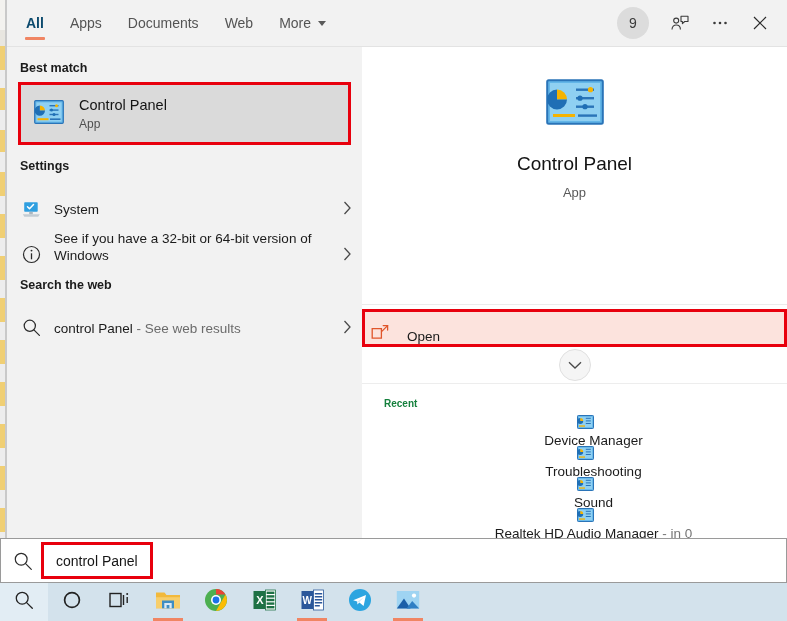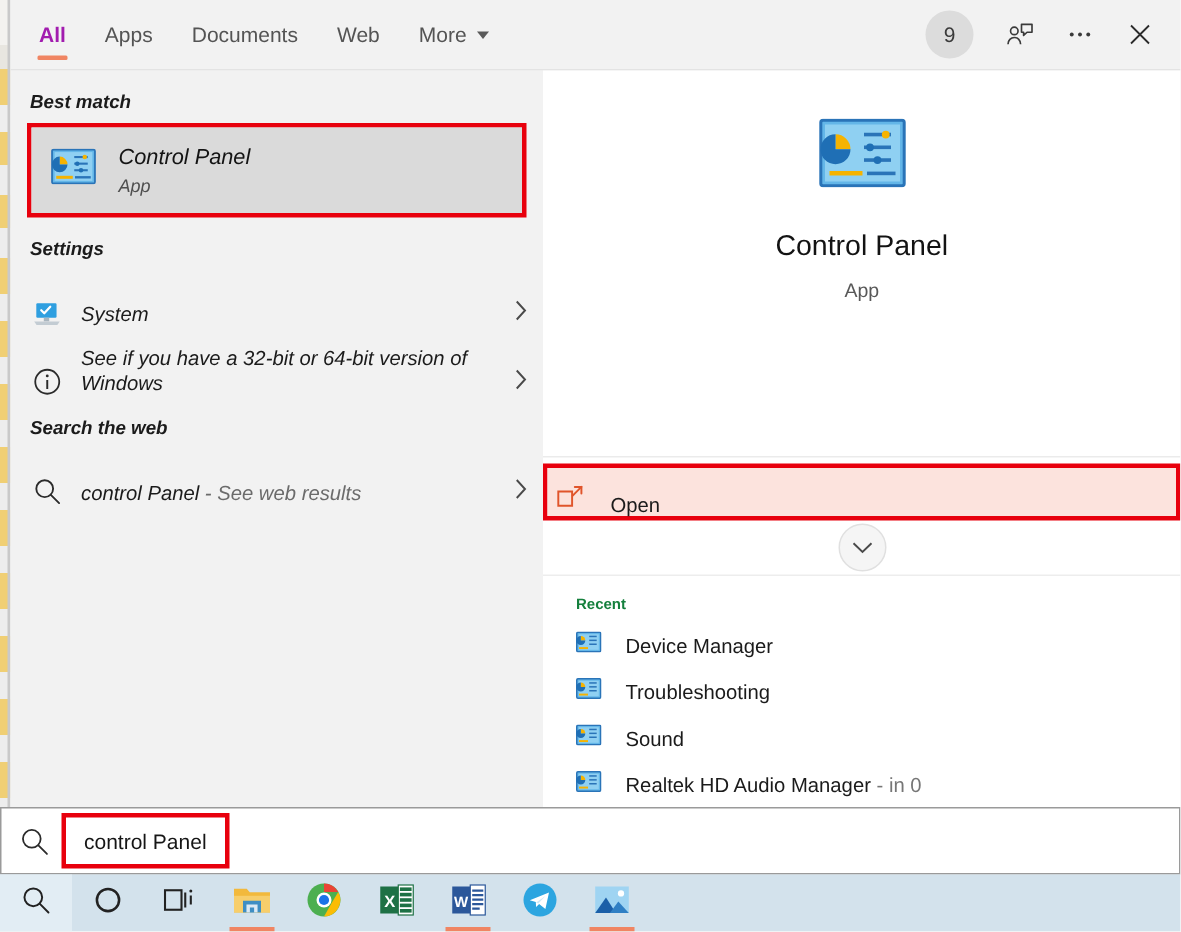--- a/index.html
+++ b/index.html
@@ -71,21 +71,21 @@
   .tabs { display: flex; align-items: flex-start; height: 46px; padding-left: 6px; }
   .tab {
     position: relative;
     height: 46px;
     display: flex; align-items: center;
     padding: 0 13px;
     font-size: 14px;
     color: #545454;
     cursor: default;
   }
-  .tab.active { color: #a21caf; font-weight: 600; }
+  .tab.active { color: #0c4a6e; font-weight: 600; }
   .tab.active::after {
     content: "";
     position: absolute; left: 12px; right: 12px; bottom: 6px;
     height: 3px; background: #f08563; border-radius: 1px;
   }
   .tab .caret {
     display: inline-block; margin-left: 7px;
     width: 0; height: 0;
     border-left: 4.5px solid transparent;
     border-right: 4.5px solid transparent;
@@ -107,21 +107,20 @@
     display: flex; align-items: center; justify-content: center;
     color: #3a3a3a;
   }
 
   
   .body { display: flex; height: 491px; }
   .left-pane {
     width: 355px; height: 491px;
     background: #f2f2f2;
     position: relative;
-    font-style: italic;
   }
   .right-pane {
     width: 425px; height: 491px;
     background: #ffffff;
     position: relative;
     overflow: hidden;
   }
 
   .section-title {
     font-size: 12.5px; font-weight: 700; color: #1b1b1b;
@@ -207,20 +206,21 @@
   }
 
   .recent-title {
     font-size: 10px; font-weight: 700; color: #15803d;
     padding: 14px 0 6px 22px;
   }
   .rrow {
     display: flex; align-items: center;
     height: 31px; padding-left: 22px;
     cursor: default;
+    flex-direction: column;
   }
   .rrow .rtext {
     margin-left: 16px; font-size: 13.5px; color: #1b1b1b;
   }
   .rrow .rtext .dim { color: #767676; }
 
   
   .searchbar {
     position: absolute; left: 0; top: 538px;
     width: 787px; height: 45px;

